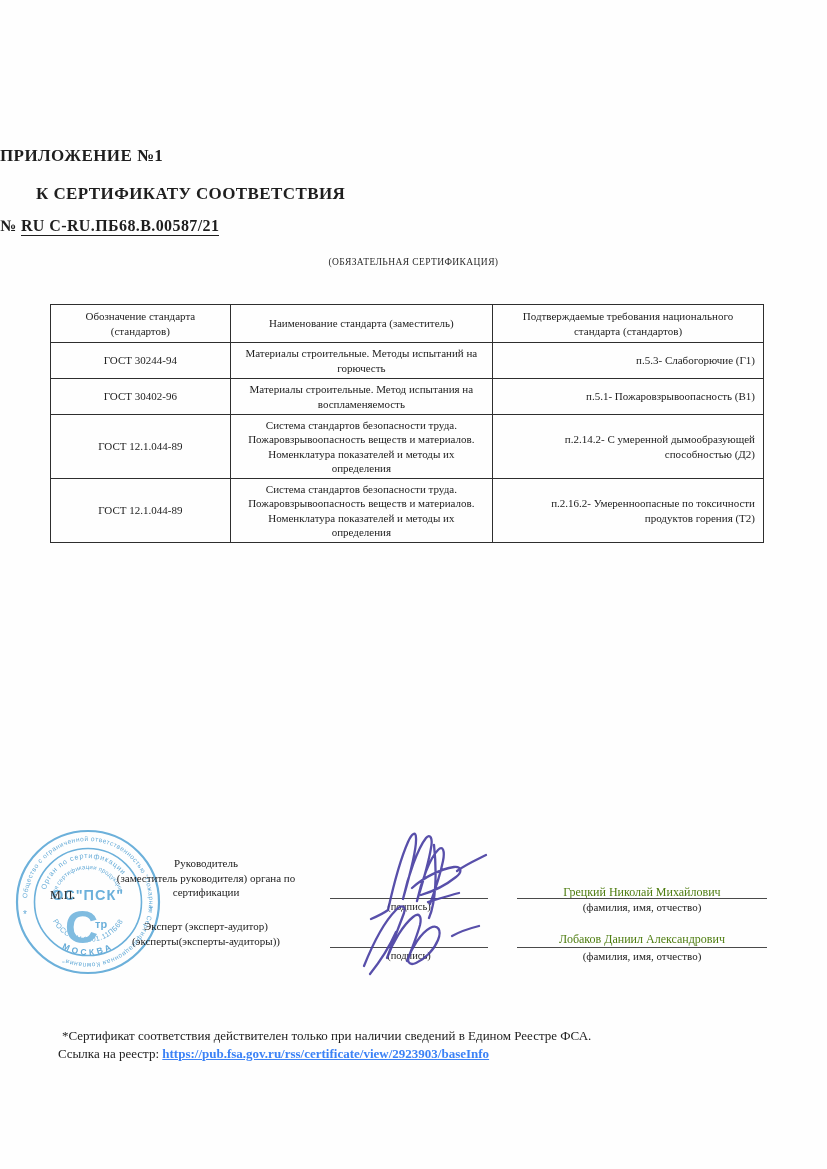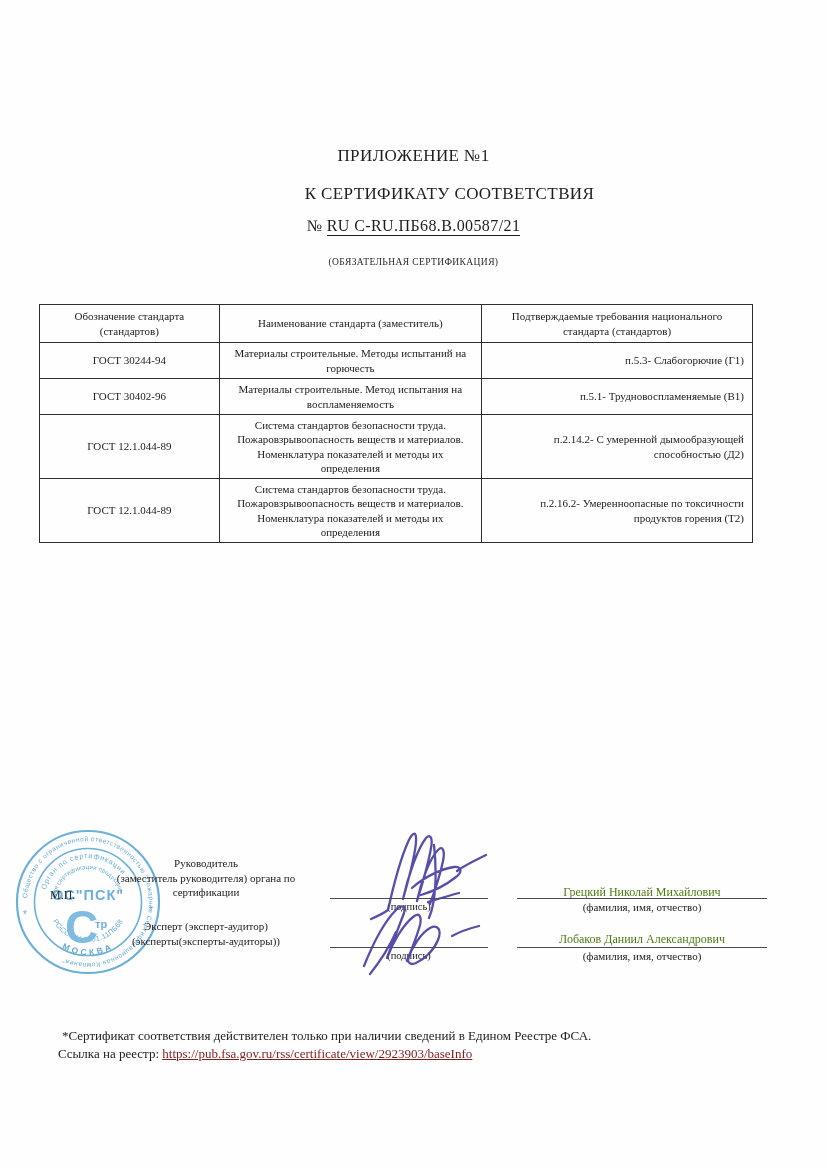--- a/index.html
+++ b/index.html
@@ -6,26 +6,26 @@
   .page{
     position:relative;
     width:827px;height:1169px;
     margin:0 auto;
     background:#fefefe;
     font-family:"Liberation Serif","DejaVu Serif",serif;
     color:#1e1e1e;
     overflow:hidden;
   }
   .abs{position:absolute;}
-  .title{font-weight:normal;font-size:17px;letter-spacing:.4px;width:827px;text-align:center;}
+  .title{font-weight:bold;font-size:17px;letter-spacing:.4px;width:827px;}
   .subtitle{font-size:9.5px;letter-spacing:.4px;width:827px;text-align:center;color:#2a2a2a;}
   .cert-underline{border-bottom:1.6px solid #1e1e1e;padding-bottom:1px;}
 
   table.standards{
-    position:absolute;left:39px;top:304px;width:714px;
+    position:absolute;left:50px;top:304px;width:714px;
     border-collapse:collapse;
     font-size:11px;line-height:14.5px;color:#222;
     table-layout:fixed;
   }
   table.standards td,table.standards th{
     border:1.4px solid #2e2e2e;
     padding:2px 8px;
     font-weight:normal;
     vertical-align:middle;
   }
@@ -36,21 +36,21 @@
   tr.r-small td{height:31px;}
   tr.r-big td{height:59px;}
 
   .roles{font-size:11px;line-height:14.5px;text-align:center;color:#222;}
   .sig-line{border-bottom:1.5px solid #4a4a4a;height:0;}
   .small-cap{font-size:10.5px;text-align:center;color:#222;}
   .person-name{font-size:12px;text-align:center;color:#4d7c0f;}
   .mp-mark{font-size:12px;color:#2b2b2b;}
 
   .footer-note{font-size:13px;color:#222;}
-  .reg-link{color:#7f1d1d;text-decoration:underline;cursor:pointer;}
+  .reg-link{color:#3b82f6;text-decoration:underline;cursor:pointer;font-weight:bold;}
 
   svg text, svg textPath{font-family:"Liberation Sans","DejaVu Sans",sans-serif;}
 </style>
 </head>
 <body>
 
 <div class="page">
 
   <div class="abs title" style="top:146px;left:0;">ПРИЛОЖЕНИЕ №1</div>
   <div class="abs title" style="top:184px;left:0;padding-left:36px;">К СЕРТИФИКАТУ СООТВЕТСТВИЯ</div>
@@ -75,21 +75,21 @@
     </thead>
     <tbody>
       <tr class="r-small">
         <td class="c-std">ГОСТ 30244-94</td>
         <td class="c-name">Материалы строительные. Методы испытаний на горючесть</td>
         <td class="c-req">п.5.3- Слабогорючие (Г1)</td>
       </tr>
       <tr class="r-small">
         <td class="c-std">ГОСТ 30402-96</td>
         <td class="c-name">Материалы строительные. Метод испытания на воспламеняемость</td>
-        <td class="c-req">п.5.1- Трудновоспламеняемые (В1)</td>
+        <td class="c-req">п.5.1- Пожаровзрывоопасность (В1)</td>
       </tr>
       <tr class="r-big">
         <td class="c-std">ГОСТ 12.1.044-89</td>
         <td class="c-name">Система стандартов безопасности труда. Пожаровзрывоопасность веществ и материалов. Номенклатура показателей и методы их определения</td>
         <td class="c-req">п.2.14.2- С умеренной дымообразующей способностью (Д2)</td>
       </tr>
       <tr class="r-big">
         <td class="c-std">ГОСТ 12.1.044-89</td>
         <td class="c-name">Система стандартов безопасности труда. Пожаровзрывоопасность веществ и материалов. Номенклатура показателей и методы их определения</td>
         <td class="c-req">п.2.16.2- Умеренноопасные по токсичности продуктов горения (Т2)</td>

